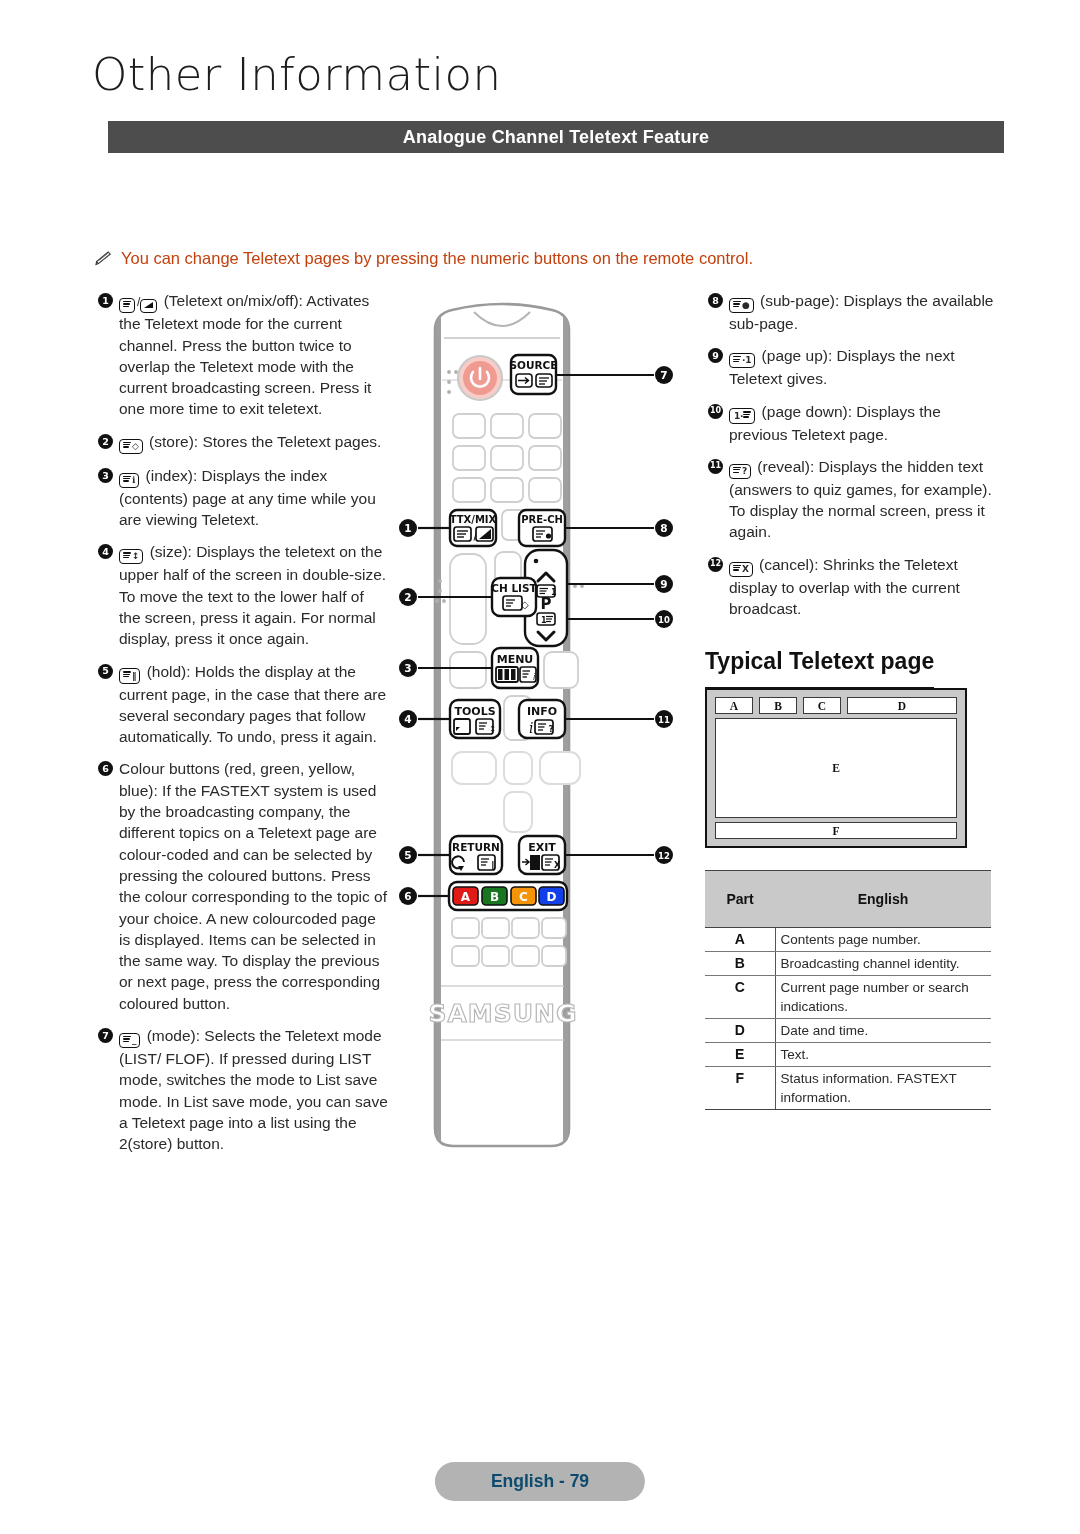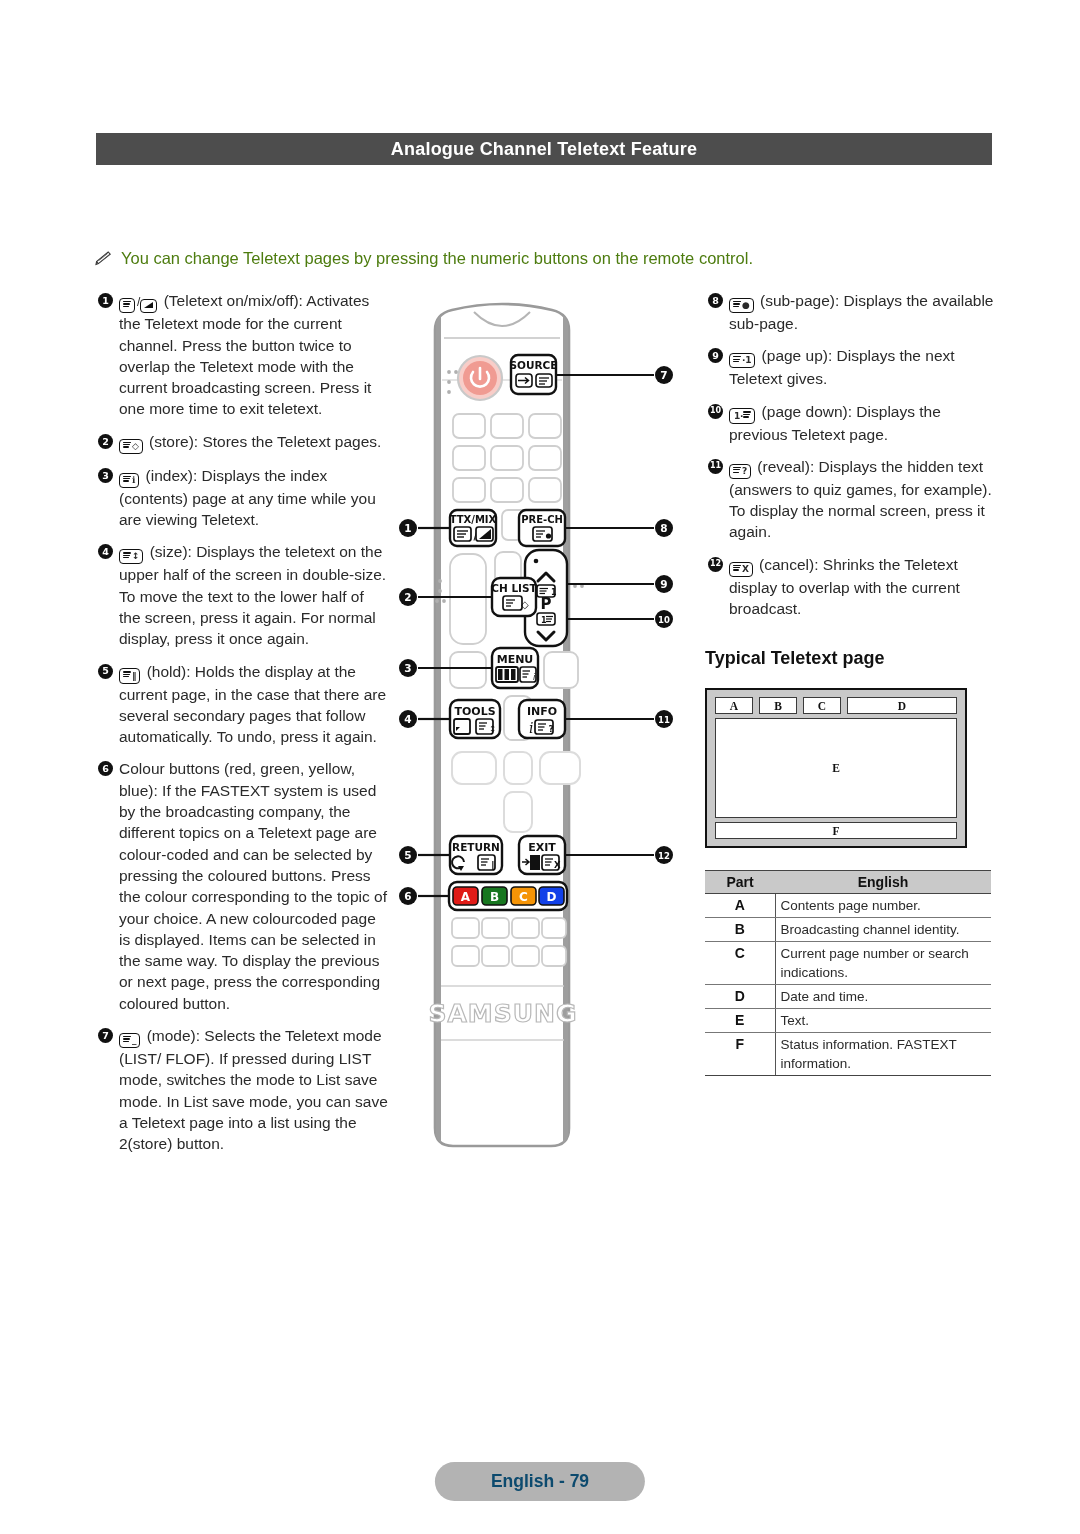--- a/index.html
+++ b/index.html
@@ -11,34 +11,34 @@
   .page{position:absolute;inset:0;}
 
   
   .title{
     position:absolute;left:92px;top:52px;
     font-size:45px;font-weight:300;letter-spacing:.4px;
     color:#1d1d1d;line-height:1;
     font-family:"DejaVu Sans", sans-serif;
   }
   .band{
-    position:absolute;left:96px;top:121px;width:896px;height:32px;
+    position:absolute;left:108px;top:121px;width:896px;height:32px;
     background:#4d4d4d;color:#fff;
     display:flex;align-items:center;justify-content:center;
-    font-size:18px;font-weight:bold;letter-spacing:.2px;margin-top:12px;
+    font-size:18px;font-weight:bold;letter-spacing:.2px;
   }
 
   
   .intro{
     position:absolute;left:92px;top:173px;width:898px;
     font-size:16.5px;line-height:26px;color:#2a2a2a;text-align:left;
   }
   .note{
     position:absolute;left:95px;top:246px;width:900px;
-    font-size:16.5px;line-height:24px;color:#4d7c0f;
+    font-size:16.5px;line-height:24px;color:#c2410c;
     display:flex;gap:9px;align-items:flex-start;
   }
   .note-icon{flex:0 0 auto;margin-top:2px;}
 
   
   .col{position:absolute;font-size:15.5px;line-height:21.3px;color:#2a2a2a;}
   .col-left{left:98px;top:290px;width:290px;}
   .col-right{left:708px;top:290px;width:288px;}
 
   .item{display:flex;margin-bottom:11px;}
@@ -75,22 +75,22 @@
   .tg .sfx{display:inline-block;margin-left:1px;vertical-align:1px;}
   .tg.mix{padding:1px 2px;}
   .slash{font-size:12px;}
 
   
   .remote-wrap{position:absolute;left:392px;top:296px;width:300px;height:880px;text-align:right;}
 
   
   .tt-head{
     position:absolute;left:705px;top:648px;
-    font-size:18px;font-weight:bold;color:#111;
-    border-bottom:2.2px solid #111;padding-bottom:20px;
+    font-size:23px;font-weight:bold;color:#111;
+    border-bottom:2.2px solid #111;padding-bottom:12px;
     display:inline-block;
   }
   .tt-diagram{
     position:absolute;left:705px;top:688px;width:262px;height:160px;
     background:#c9c9c9;border:2.6px solid #111;box-sizing:border-box;
   }
   .tt-row-top{
     position:absolute;left:8px;top:7px;right:8px;height:17px;
     display:flex;gap:6px;
   }
@@ -110,21 +110,21 @@
     position:absolute;left:8px;bottom:7px;right:8px;height:17px;
   }
 
   
   .tt-table{
     position:absolute;left:705px;top:870px;width:286px;
     border-collapse:collapse;font-size:13.5px;color:#2b2b2b;
   }
   .tt-table th{
     background:#c9c9c9;color:#111;font-weight:bold;font-size:14px;
-    padding:3px 4px;border-top:1.6px solid #444;border-bottom:1.6px solid #444;
+    padding:20px 4px;border-top:1.6px solid #444;border-bottom:1.6px solid #444;
   }
   .tt-table th.c-part{width:62px;}
   .tt-table td{
     padding:2px 5px;border-bottom:1px solid #777;vertical-align:top;
     line-height:19px;
   }
   .tt-table td.c-part{
     text-align:center;font-weight:bold;color:#111;font-size:14px;
     border-right:1.5px solid #555;
   }
@@ -135,20 +135,21 @@
     position:absolute;left:50%;transform:translateX(-50%);top:1462px;
     background:#b3b3b3;color:#0c4a6e;border-radius:22px;
     padding:9px 56px;font-size:17.5px;font-weight:bold;
   }
 </style>
 </head>
 <body>
 
 <div class="page">
 
+  <div class="title">Other Information</div>
   <div class="band">Analogue Channel Teletext Feature</div>
 
 
   <div class="note">
     <span class="note-icon">
       <svg width="17" height="15" viewBox="0 0 17 15">
         <path d="M1 13.4 L3.4 12.6 L15.2 3.2 L13.2 1 L1.6 10.5 Z" fill="none" stroke="#333" stroke-width="1.1"></path>
         <path d="M1.6 10.5 L3.4 12.6" stroke="#333" stroke-width="1.1"></path>
         <path d="M4.2 9.3 L12.6 2.5 M5.6 10.8 L13.9 4.0" stroke="#555" stroke-width=".8"></path>
       </svg>

